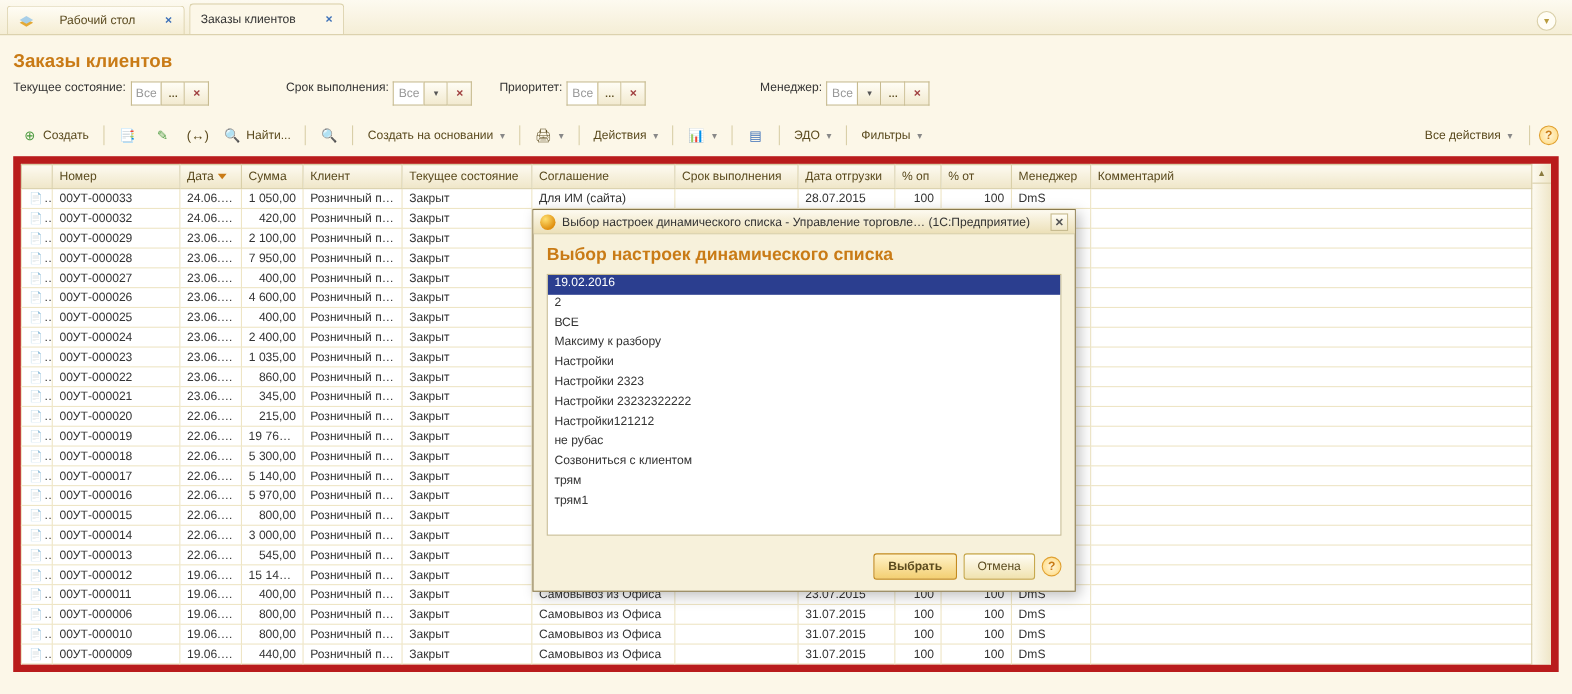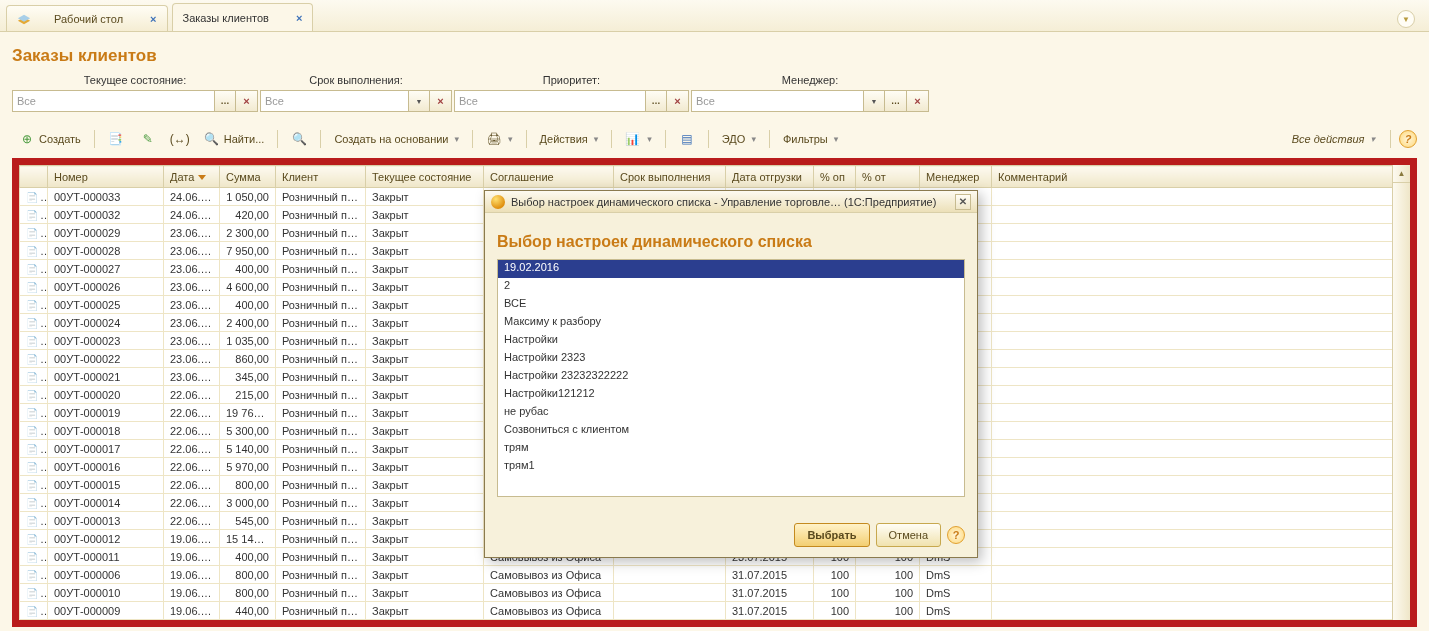--- a/index.html
+++ b/index.html
@@ -11,40 +11,40 @@
   .tab.active { background:#fcf7e8; height:28px; font-weight:normal; color:#333;}
   .tab .close { color:#3d71b8; font-weight:bold; margin-left:4px;}
   .tab-icon { width:14px; height:14px;}
   .dropdown-circle { position:absolute; right:14px; top:10px; width:18px; height:18px; border-radius:50%; border:1px solid #d9cfa8; background:#fffdf5; display:flex; align-items:center; justify-content:center; color:#b89b3f;}
   
   .page { padding:8px 12px 0 12px; }
   .page-title { font-size:17px; color:#c97b16; font-weight:bold; margin:6px 0 8px 0;}
   
   
   .filters { display:grid; grid-template-columns: 246px 192px 235px 238px; column-gap:2px;}
-  .filter-group { display:flex; flex-direction:column; gap:4px; margin-bottom:6px;text-align:center;}
+  .filter-group { display:flex; flex-direction:row; gap:4px; margin-bottom:6px;}
   .filter-label { color:#333; font-size:11px;}
   .field-wrap { display:flex; height:22px;}
   .field { flex:1; border:1px solid #c7bb90; background:#fff; padding:0 4px; display:flex; align-items:center; color:#999; border-right:none; }
   .field-btn { width:22px; border:1px solid #c7bb90; background:linear-gradient(#fffdf5,#f2ead0); display:flex; align-items:center; justify-content:center; color:#5a4a1e; font-size:9px;}
   .field-btn + .field-btn { border-left:none;}
   .dots::after { content:"…"; font-weight:bold;}
   .caret-down::after { content:"▼"; font-size:7px; color:#555;}
   .clear-x { color:#a04040; font-weight:bold; font-size:11px;}
   
   
   .toolbar { display:flex; align-items:center; height:30px; gap:2px; margin:6px 0 4px 0;}
   .tb-btn { display:flex; align-items:center; height:24px; padding:0 6px; border:1px solid transparent; border-radius:3px; color:#5a4a1e; background:transparent; cursor:pointer; gap:4px;}
   .tb-sep { width:1px; height:18px; background:#d9cfa8; margin:0 4px;}
   .tb-dd::after { content:"▾"; font-size:9px; margin-left:2px; color:#888;}
   .icon { width:16px; height:16px; display:flex; align-items:center; justify-content:center; font-size:12px;}
   .icon.green { color:#4a9a3e;}
   .icon.orange { color:#dd7f1a;}
   .icon.blue { color:#3d71b8;}
-  .toolbar-right { margin-left:auto; display:flex; align-items:center; gap:4px;font-style:italic;}
+  .toolbar-right { margin-left:auto; display:flex; align-items:center; gap:4px;}
   .help-circle { width:18px; height:18px; border-radius:50%; border:1px solid #e0a030; background:radial-gradient(#fff6dc,#ffd877); color:#c97b16; font-weight:bold; display:flex; align-items:center; justify-content:center; font-size:11px;}
   
   
   .table-wrap { border:7px solid #b91c1c; background:#fff; position:relative; }
   table { width:100%; border-collapse:collapse; table-layout:fixed;}
   th { background:linear-gradient(#fdfaf0,#efe6c8); border:1px solid #d9cfa8; height:22px; text-align:left; padding:0 6px; font-weight:normal; color:#5a4a1e; font-size:11px; overflow:hidden; white-space:nowrap;}
   td { border:1px solid #eee5c5; height:18px; padding:0 6px; font-size:11px; color:#333; overflow:hidden; white-space:nowrap; text-overflow:ellipsis;}
   .col-icon { width:28px; text-align:center;}
   .num-cell { text-align:right;}
   .row-flag { display:inline-block; width:14px; text-align:center;}
@@ -52,21 +52,21 @@
   .row-flag.check::before { content:"✔"; color:#4a9a3e; font-size:9px;}
   .sort-ind { display:inline-block; width:0; height:0; border-left:4px solid transparent; border-right:4px solid transparent; border-bottom:5px solid #c97b16; vertical-align:middle; margin-left:4px; transform:rotate(180deg);}
   .scroll-gutter { position:absolute; right:0; top:0; bottom:0; width:18px; border-left:1px solid #d9cfa8; background:linear-gradient(90deg,#fdfaf0,#efe6c8);}
   .scroll-btn { height:18px; border-bottom:1px solid #d9cfa8; display:flex; align-items:center; justify-content:center; color:#8a7a3e; font-size:8px;}
   
   
   .modal { position:absolute; left:484px; top:190px; width:494px; background:#f7f1db; border:1px solid #8a7a4e; box-shadow:4px 4px 12px rgba(0,0,0,0.25); }
   .modal-titlebar { display:flex; align-items:center; height:22px; padding:0 6px; background:linear-gradient(#fdfaf0,#ece0b8); border-bottom:1px solid #d9cfa8; gap:6px;}
   .modal-title-text { flex:1; font-size:11px; color:#333; overflow:hidden; white-space:nowrap; text-overflow:ellipsis;}
   .modal-close { width:16px; height:16px; border:1px solid #c7bb90; background:linear-gradient(#fffdf5,#efe6c8); display:flex; align-items:center; justify-content:center; color:#555; font-size:10px; font-weight:bold;}
-  .modal-body { padding:20px 12px;}
+  .modal-body { padding:10px 12px;}
   .modal-heading { font-size:16px; color:#c97b16; font-weight:bold; margin-bottom:8px;}
   .listbox { border:1px solid #c7bb90; background:#fff; height:238px; overflow:hidden;}
   .list-item { height:18px; padding:1px 6px; font-size:11px; color:#333; cursor:default;}
   .list-item.selected { background:#2b3e8f; color:#fff;}
   .modal-buttons { display:flex; justify-content:flex-end; align-items:center; gap:6px; padding:6px 12px 10px 12px;margin-left:37px;}
   .btn { height:24px; padding:0 12px; border:1px solid #c7a84e; border-radius:3px; background:linear-gradient(#fffdf5,#f0e2ae); color:#5a4a1e; display:flex; align-items:center; cursor:pointer;}
   .btn.primary { border-color:#c48a1e; background:linear-gradient(#fff2c8,#f3cf72); font-weight:bold;}
   .app-logo { width:14px; height:14px; border-radius:50%; background:radial-gradient(circle at 35% 30%, #ffe070, #e09010 70%);}
 </style>
 </head>
@@ -268,21 +268,21 @@
             <td></td>
             <td class="num-cell"></td>
             <td class="num-cell"></td>
             <td></td>
             <td></td>
           </tr>
           <tr>
             <td class="col-icon"><span class="row-flag doc"></span><span class="row-flag check"></span></td>
             <td>00УТ-000029</td>
             <td>23.06.2…</td>
-            <td class="num-cell">2 300,00</td>
+            <td class="num-cell">2 100,00</td>
             <td>Розничный по…</td>
             <td>Закрыт</td>
             <td>П</td>
             <td></td>
             <td></td>
             <td class="num-cell"></td>
             <td class="num-cell"></td>
             <td></td>
             <td></td>
           </tr>

